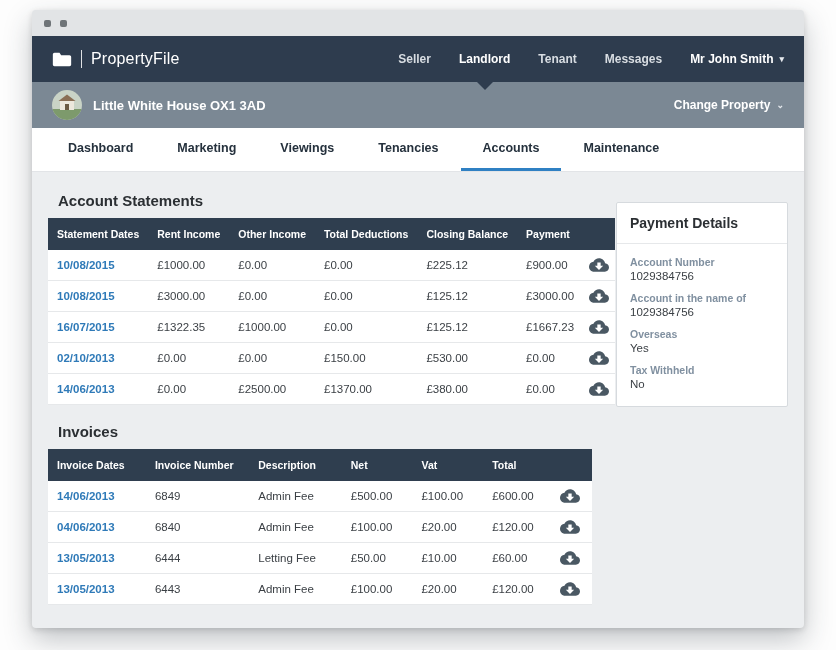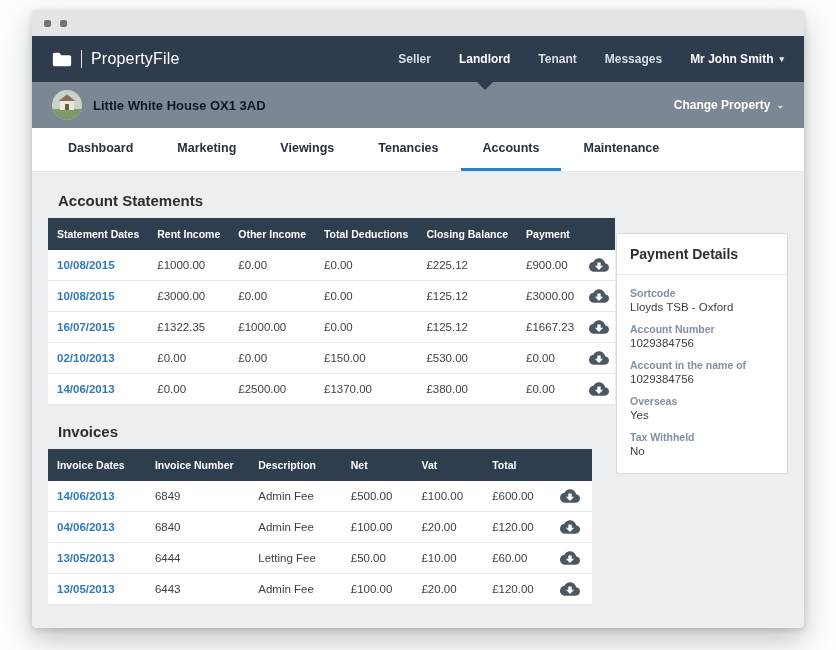--- a/index.html
+++ b/index.html
@@ -23,32 +23,32 @@
   .nav-item.active { color:#fff; }
   .nav-item.active::after { content:""; position:absolute; left:50%; transform:translateX(-50%); bottom:-16px;
       border:8px solid transparent; border-top-color:#2e3c4e; }
   .user-menu { color:#fff; font-size:12px; font-weight:600; display:flex; align-items:center; gap:6px; cursor:pointer; }
   .caret { font-size:9px; color:#e6eaee; }
 
   
   .propbar { height:46px; background:#7b8894; display:flex; align-items:center; justify-content:space-between; padding:0 20px; flex:0 0 auto; }
   .prop-left { display:flex; align-items:center; gap:11px; }
   .avatar { width:30px; height:30px; border-radius:50%; overflow:hidden; display:block; flex:0 0 auto; }
-  .prop-title { color:#0f172a; font-size:13px; font-weight:700; }
+  .prop-title { color:#ffffff; font-size:13px; font-weight:700; }
   .change-prop { color:#fff; font-size:12px; font-weight:700; display:flex; align-items:center; gap:6px; cursor:pointer; }
 
   
   .tabbar { height:44px; background:#fff; border-bottom:1px solid #e2e4e7; display:flex; align-items:stretch; padding:0 14px; flex:0 0 auto; }
   .tab { font-size:12.5px; font-weight:700; color:#25313d; padding:0 22px; display:flex; align-items:center; cursor:pointer; border-bottom:3px solid transparent; }
   .tab.active { border-bottom-color:#2f80c3; }
 
   
   .content { flex:1 1 auto; padding:16px 16px 0; display:flex; gap:24px; overflow:hidden; }
   .col-left { flex:1 1 auto; min-width:0; }
-  .col-right { width:172px; flex:0 0 auto; margin-top:45px; }
+  .col-right { width:172px; flex:0 0 auto; margin-top:14px; }
 
   .section-title { font-size:15px; font-weight:600; color:#2b2f33; margin:4px 0 9px 10px; }
   .section-title.second { margin-top:18px; }
 
   table { width:100%; border-collapse:collapse; background:#fff; }
   thead th { background:#2f3e4f; color:#fff; font-size:10.5px; font-weight:700; text-align:left; padding:10px 9px; white-space:nowrap; }
   tbody td { background:#fff; font-size:11.5px; color:#3a3f44; padding:9px 9px; border-bottom:1px solid #e6e8ea; white-space:nowrap; }
   a.date-link { color:#2f7ab8; text-decoration:none; font-weight:600; cursor:pointer; }
   td.icon-cell { text-align:center; padding:6px 6px; cursor:pointer; }
   .cloud-icon { vertical-align:middle; }
@@ -281,24 +281,20 @@
 </td>
             </tr>
           </tbody>
       </table>
     </div>
 
     <div class="col-right">
       <div class="card">
         <div class="card-title">Payment Details</div>
         <div class="card-body">
-            <div class="field">
-              <div class="field-label">Sortcode</div>
-              <div class="field-value">Lloyds TSB - Oxford</div>
-            </div>
             <div class="field">
               <div class="field-label">Account Number</div>
               <div class="field-value">1029384756</div>
             </div>
             <div class="field">
               <div class="field-label">Account in the name of</div>
               <div class="field-value">1029384756</div>
             </div>
             <div class="field">
               <div class="field-label">Overseas</div>

